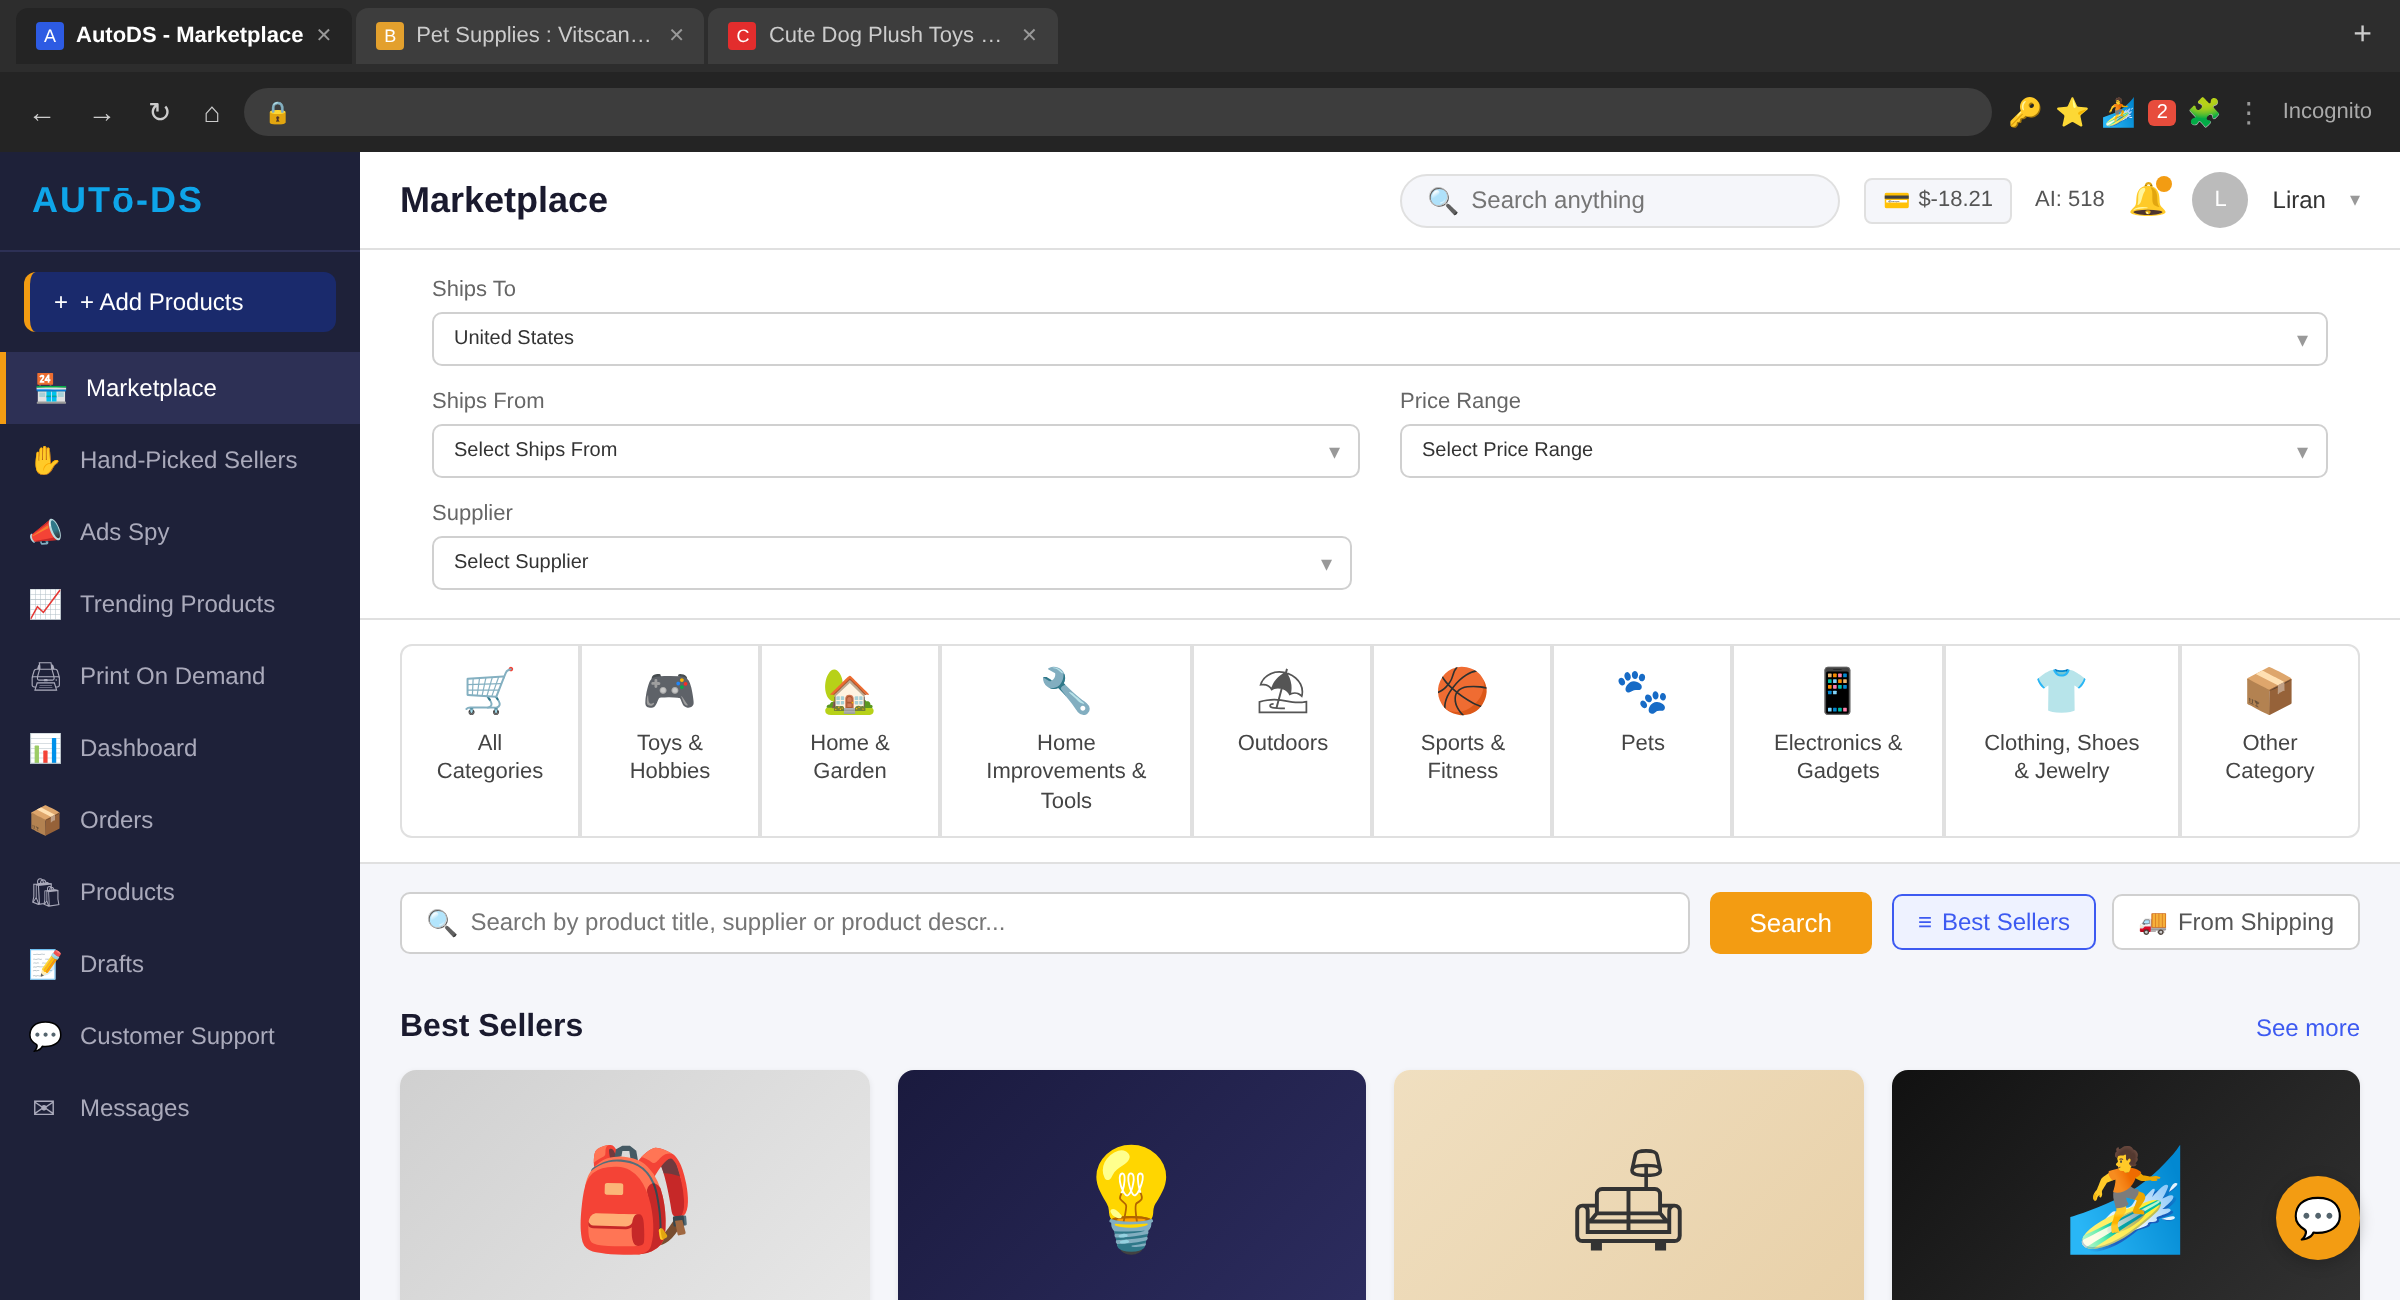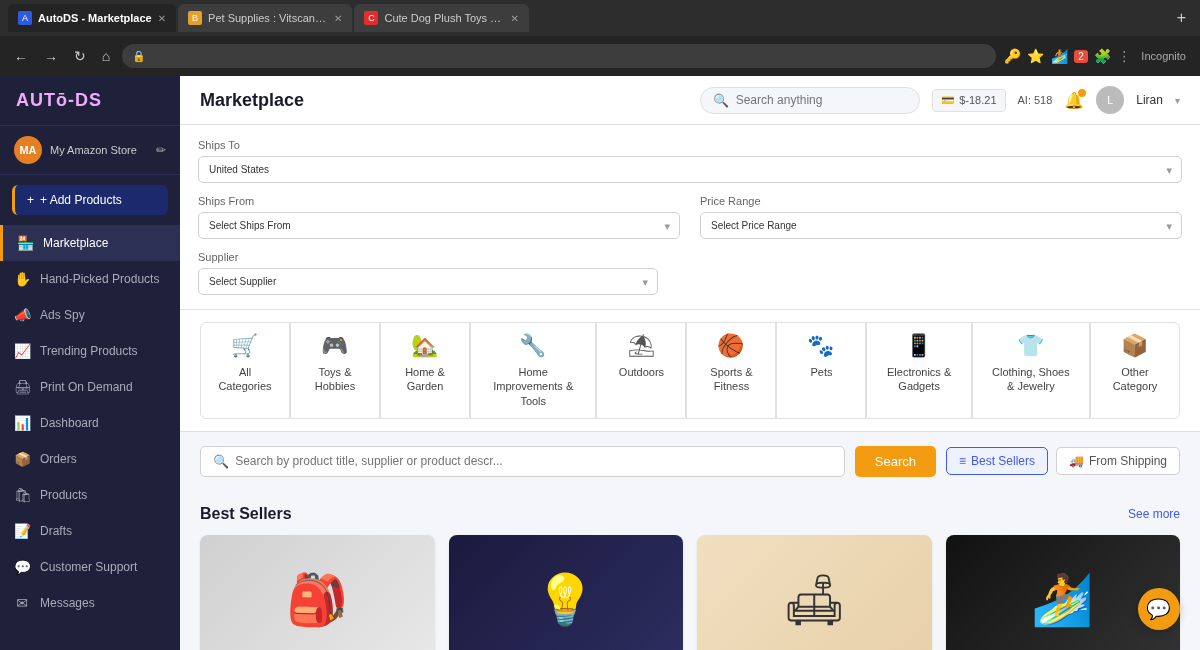--- a/index.html
+++ b/index.html
@@ -18,21 +18,21 @@
     .address-bar input { background: none; border: none; color: #ccc; font-size: 12px; flex: 1; outline: none; }
     .browser-icons { display: flex; gap: 6px; align-items: center; }
     .browser-icon { color: #999; font-size: 14px; cursor: pointer; }
 
     
     .app { display: flex; flex: 1; overflow: hidden; background: #f0f2f5; }
 
     
     .sidebar { width: 180px; background: #1e2139; color: #ccc; display: flex; flex-direction: column; flex-shrink: 0; overflow-y: auto; }
     .logo { padding: 14px 16px; font-size: 18px; font-weight: bold; color: #fff; letter-spacing: 1px; border-bottom: 1px solid #2d3055; }
-    .logo span { color: #f0abfc; }
+    .logo span { color: #0ea5e9; }
     .user-store { display: flex; align-items: center; gap: 8px; padding: 10px 14px; border-bottom: 1px solid #2d3055; }
     .store-avatar { width: 28px; height: 28px; background: #e67e22; border-radius: 50%; display: flex; align-items: center; justify-content: center; color: #fff; font-size: 11px; font-weight: bold; flex-shrink: 0; }
     .store-name { font-size: 11px; color: #ccc; flex: 1; }
     .store-edit { color: #aaa; font-size: 12px; cursor: pointer; }
     .add-products-btn { margin: 10px 12px; background: #1a2a6c; border: none; color: #fff; padding: 8px 12px; border-radius: 6px; cursor: pointer; font-size: 12px; display: flex; align-items: center; gap: 6px; border-left: 3px solid #f39c12; }
     .sidebar-nav { flex: 1; }
     .nav-item { display: flex; align-items: center; gap: 10px; padding: 10px 14px; cursor: pointer; color: #aab; font-size: 12px; transition: background 0.15s; position: relative; }
     .nav-item.active { background: #2d3055; color: #fff; border-left: 3px solid #f39c12; }
     .nav-item.active .nav-icon { color: #f39c12; }
     .nav-icon { font-size: 14px; width: 16px; text-align: center; }
@@ -48,21 +48,21 @@
     .search-box input { background: none; border: none; outline: none; font-size: 12px; color: #333; flex: 1; }
     .balance-badge { display: flex; align-items: center; gap: 4px; font-size: 11px; color: #555; background: #f5f6fa; padding: 4px 8px; border-radius: 4px; border: 1px solid #e0e0e0; }
     .ai-badge { font-size: 11px; color: #555; }
     .notif-icon { font-size: 16px; color: #666; cursor: pointer; position: relative; }
     .notif-dot { position: absolute; top: -2px; right: -2px; width: 8px; height: 8px; background: #f39c12; border-radius: 50%; }
     .user-avatar { width: 28px; height: 28px; background: #bbb; border-radius: 50%; display: flex; align-items: center; justify-content: center; font-size: 11px; color: #fff; }
     .user-name { font-size: 12px; color: #333; }
     .chevron { color: #999; font-size: 10px; }
 
     
-    .filters { background: #fff; padding: 14px 18px; border-bottom: 1px solid #e0e0e0; }
+    .filters { background: #fff; padding: 14px 36px; border-bottom: 1px solid #e0e0e0; }
     .filter-row { display: flex; gap: 20px; margin-bottom: 12px; }
     .filter-row:last-child { margin-bottom: 0; }
     .filter-group { flex: 1; }
     .filter-label { font-size: 11px; color: #666; margin-bottom: 5px; }
     .select-wrapper { position: relative; }
     .select-wrapper::after { content: '▾'; position: absolute; right: 10px; top: 50%; transform: translateY(-50%); color: #999; pointer-events: none; font-size: 11px; }
     .select-wrapper select { width: 100%; padding: 7px 28px 7px 10px; border: 1px solid #d0d0d0; border-radius: 5px; background: #fff; font-size: 10px; color: #333; appearance: none; cursor: pointer; outline: none; }
 
     
     .categories { background: #fff; padding: 12px 20px; border-bottom: 1px solid #e0e0e0; display: flex; gap: 0; overflow-x: auto; }
@@ -139,38 +139,33 @@
     <span style="font-size:11px;color:#aaa;padding:0 4px;">Incognito</span>
   </div>
 </div>
 
 <div class="app">
 
   <div class="sidebar">
     <div class="logo">
       <span>AUTō-DS</span>
     </div>
-    <div class="user-store">
-      <div class="store-avatar">MA</div>
-      <span class="store-name">My Amazon Store</span>
-      <span class="store-edit">✏</span>
-    </div>
     <button class="add-products-btn">
       <span>+</span>
       <span>+ Add Products</span>
     </button>
     <nav class="sidebar-nav">
 
     <div class="nav-item active">
           <span class="nav-icon">🏪</span>
           <span>Marketplace</span>
         </div>
         <div class="nav-item">
           <span class="nav-icon">✋</span>
-          <span>Hand-Picked Products</span>
+          <span>Hand-Picked Sellers</span>
         </div>
         <div class="nav-item">
           <span class="nav-icon">📣</span>
           <span>Ads Spy</span>
         </div>
         <div class="nav-item">
           <span class="nav-icon">📈</span>
           <span>Trending Products</span>
         </div>
         <div class="nav-item">

